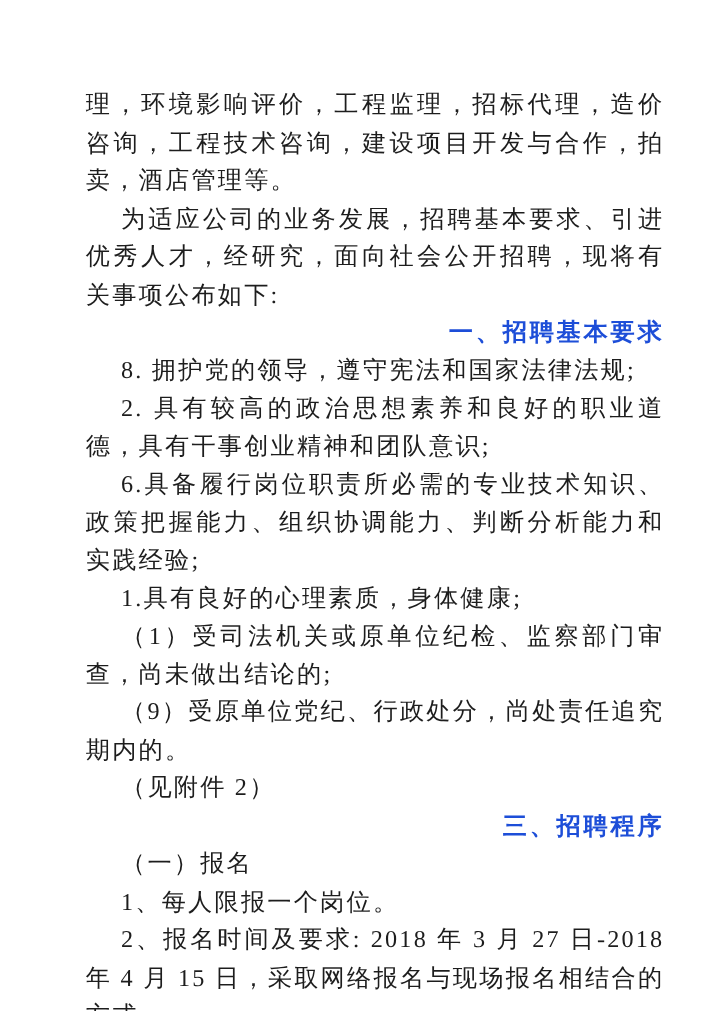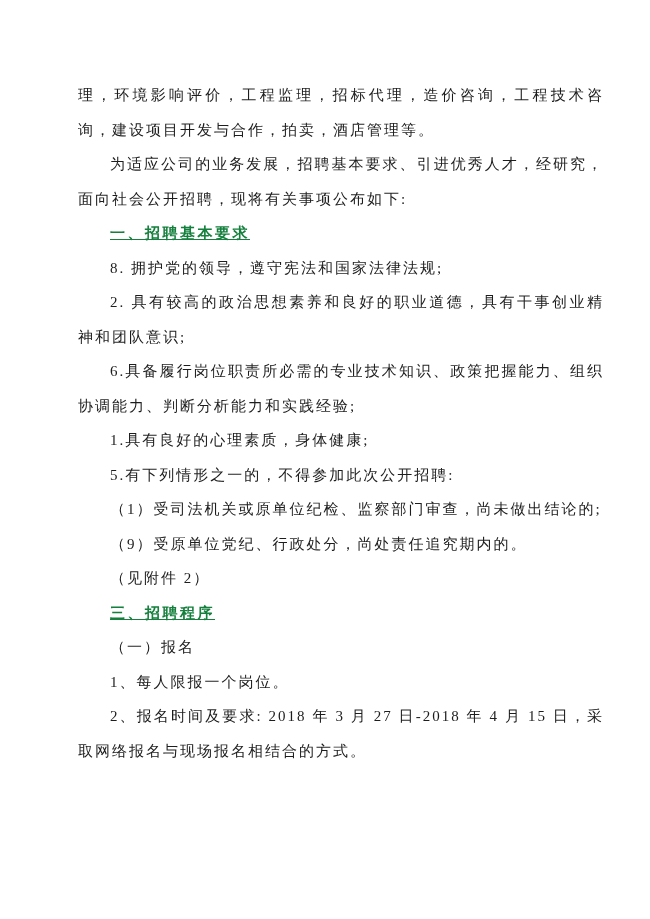--- a/index.html
+++ b/index.html
@@ -13,59 +13,57 @@
     height: 919px;
     background: #ffffff;
     box-sizing: border-box;
     padding: 78px 46px 0 78px;
     overflow: hidden;
     color: #1d1d1d;
   }
   .para {
     margin: 0;
     font-family: "Liberation Serif", "DejaVu Serif", serif;
-    font-size: 15px;
+    font-size: 22px;
     line-height: 34.5px;
     letter-spacing: 2px;
     text-align: justify;
     
     text-justify: inter-ideograph;
     word-break: break-all;
   }
   .indent {
     text-indent: 32px;
   }
   .heading {
     font-family: "Liberation Sans", "DejaVu Sans", sans-serif;
     font-weight: bold;
     letter-spacing: 2.5px;
-    text-align: left;
-    color: #15803d;
-    text-decoration: underline;
+    text-align: right;
+    color: #1d4ed8;
   }
 </style>
 </head>
 <body>
 
 <div class="page">
   <p class="para">理，环境影响评价，工程监理，招标代理，造价咨询，工程技术咨询，建设项目开发与合作，拍卖，酒店管理等。</p>
 
   <p class="para indent">为适应公司的业务发展，招聘基本要求、引进优秀人才，经研究，面向社会公开招聘，现将有关事项公布如下:</p>
 
   <p class="para indent heading">一、招聘基本要求</p>
 
   <p class="para indent">8. 拥护党的领导，遵守宪法和国家法律法规;</p>
 
   <p class="para indent">2. 具有较高的政治思想素养和良好的职业道德，具有干事创业精神和团队意识;</p>
 
   <p class="para indent">6.具备履行岗位职责所必需的专业技术知识、政策把握能力、组织协调能力、判断分析能力和实践经验;</p>
 
   <p class="para indent">1.具有良好的心理素质，身体健康;</p>
 
-  <p class="para indent">5.有下列情形之一的，不得参加此次公开招聘:</p>
 
   <p class="para indent">（1）受司法机关或原单位纪检、监察部门审查，尚未做出结论的;</p>
 
   <p class="para indent">（9）受原单位党纪、行政处分，尚处责任追究期内的。</p>
 
 
   <p class="para indent">（见附件 2）</p>
 
   <p class="para indent heading">三、招聘程序</p>
 

